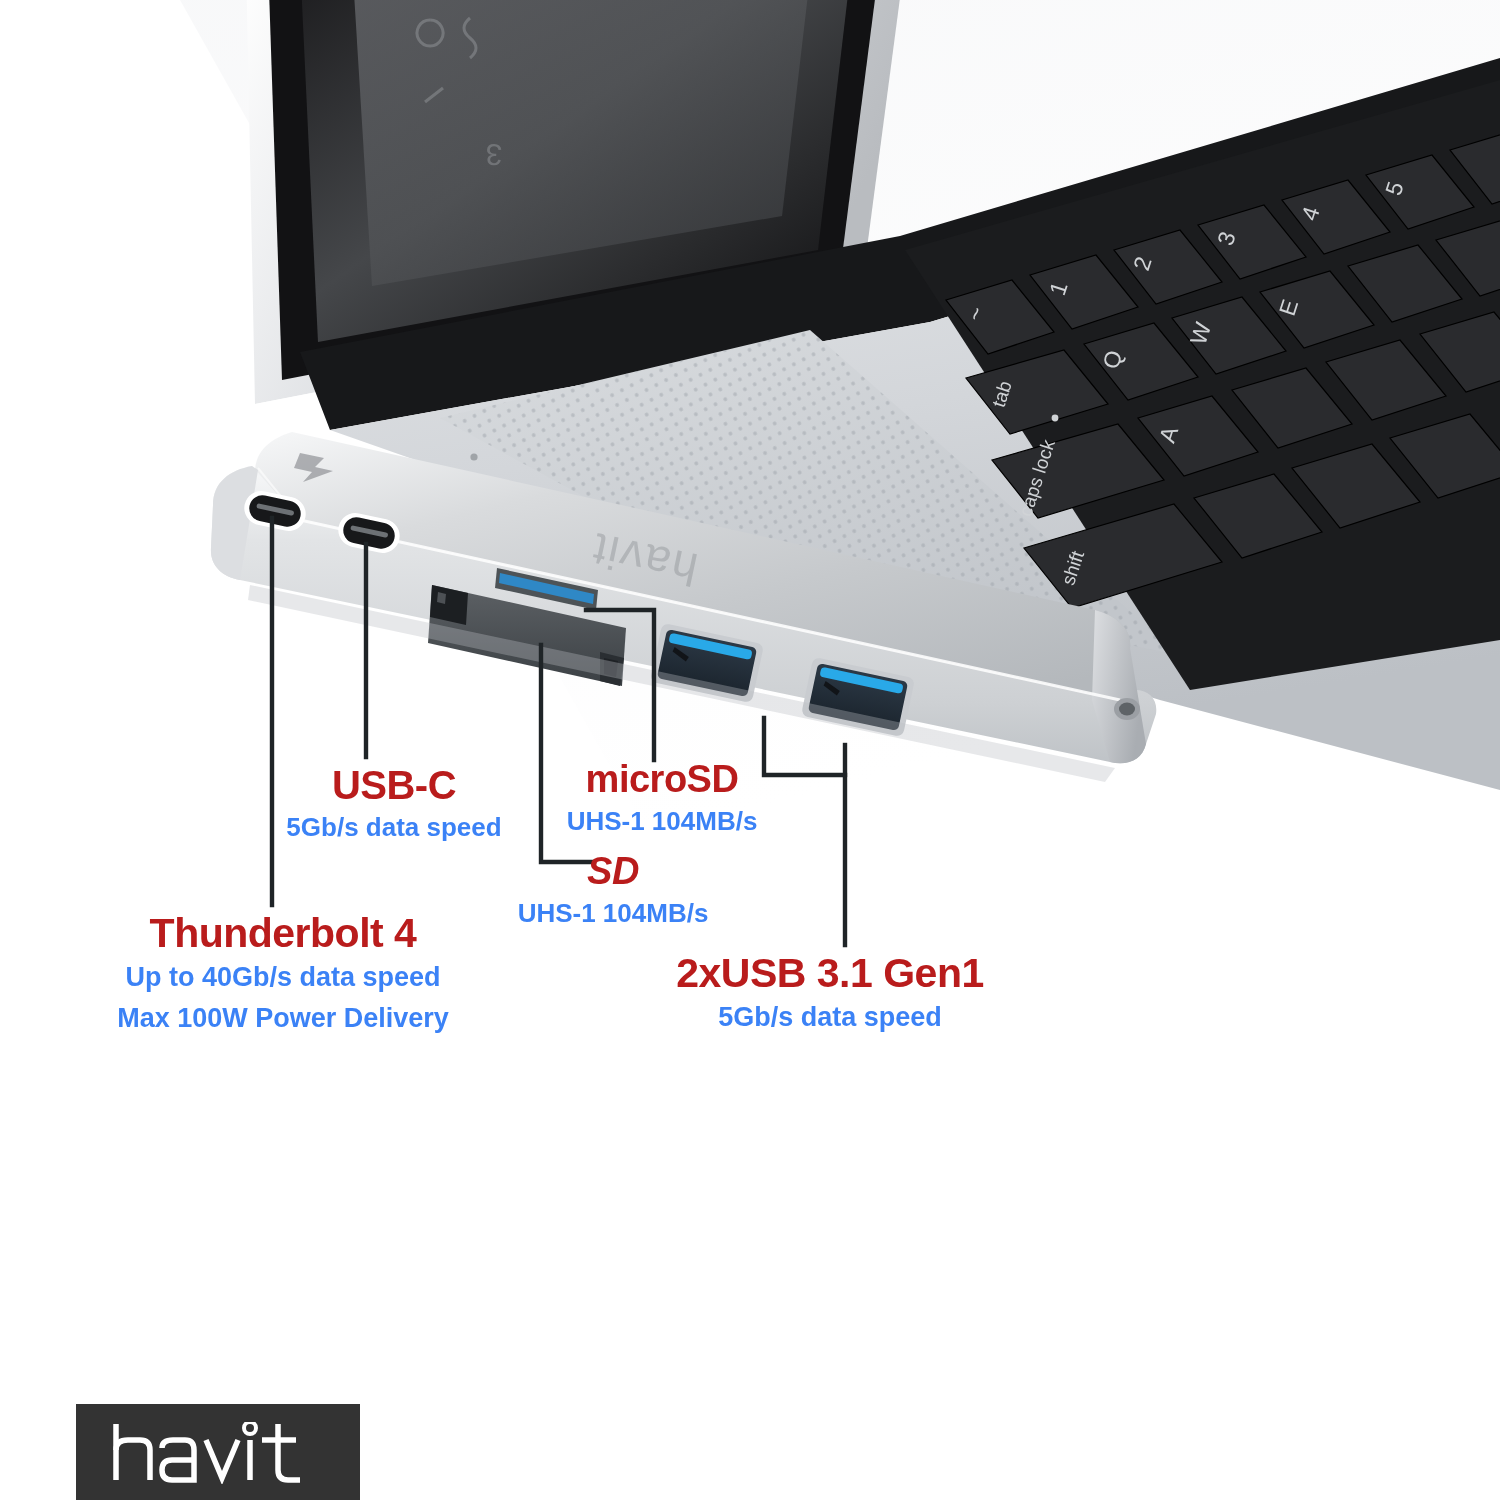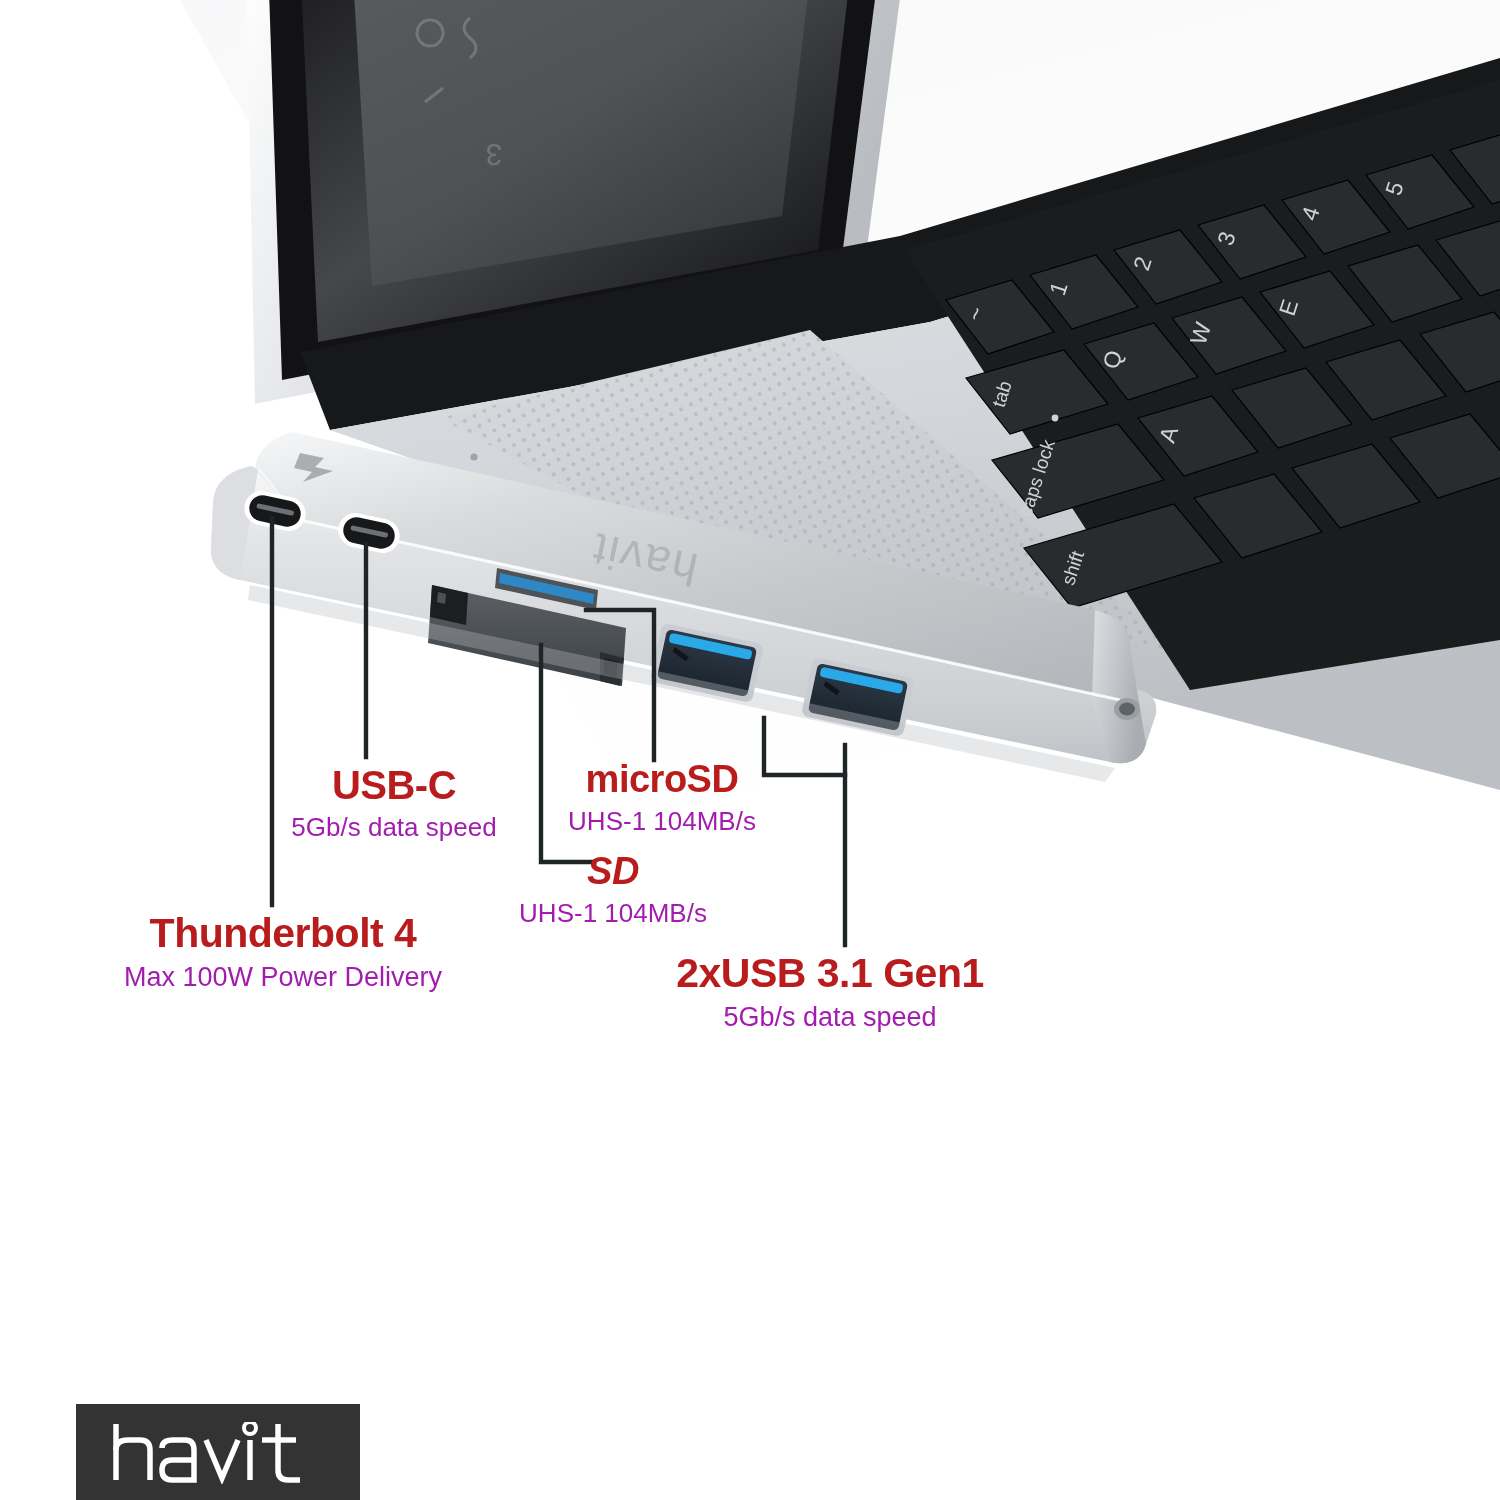--- a/index.html
+++ b/index.html
@@ -17,22 +17,22 @@
   
   .callout{position:absolute;text-align:center;}
   .callout .title{
     font-weight:bold;
     color:#b91c1c;
     letter-spacing:-0.5px;
     line-height:1.05;
     white-space:nowrap;
   }
   .callout .sub{
-    color:#a21caf;
-    font-weight:400;
+    color:#3b82f6;
+    font-weight:700;
     line-height:1.32;
     white-space:nowrap;
   }
 
   #callout-usbc{left:234px;top:764px;width:320px;}
   #callout-usbc .title{font-size:40px;}
   #callout-usbc .sub{font-size:26px;margin-top:4px;}
 
   #callout-microsd{left:512px;top:760px;width:300px;}
   #callout-microsd .title{font-size:38px;}
@@ -336,20 +336,21 @@
     <div class="sub">UHS-1 104MB/s</div>
   </div>
 
   <div class="callout" id="callout-sd">
     <div class="title">SD</div>
     <div class="sub">UHS-1 104MB/s</div>
   </div>
 
   <div class="callout" id="callout-thunderbolt">
     <div class="title">Thunderbolt 4</div>
+    <div class="sub">Up to 40Gb/s data speed</div>
     <div class="sub">Max 100W Power Delivery</div>
   </div>
 
   <div class="callout" id="callout-usb31">
     <div class="title">2xUSB 3.1 Gen1</div>
     <div class="sub">5Gb/s data speed</div>
   </div>
 
   <div class="section">
     

